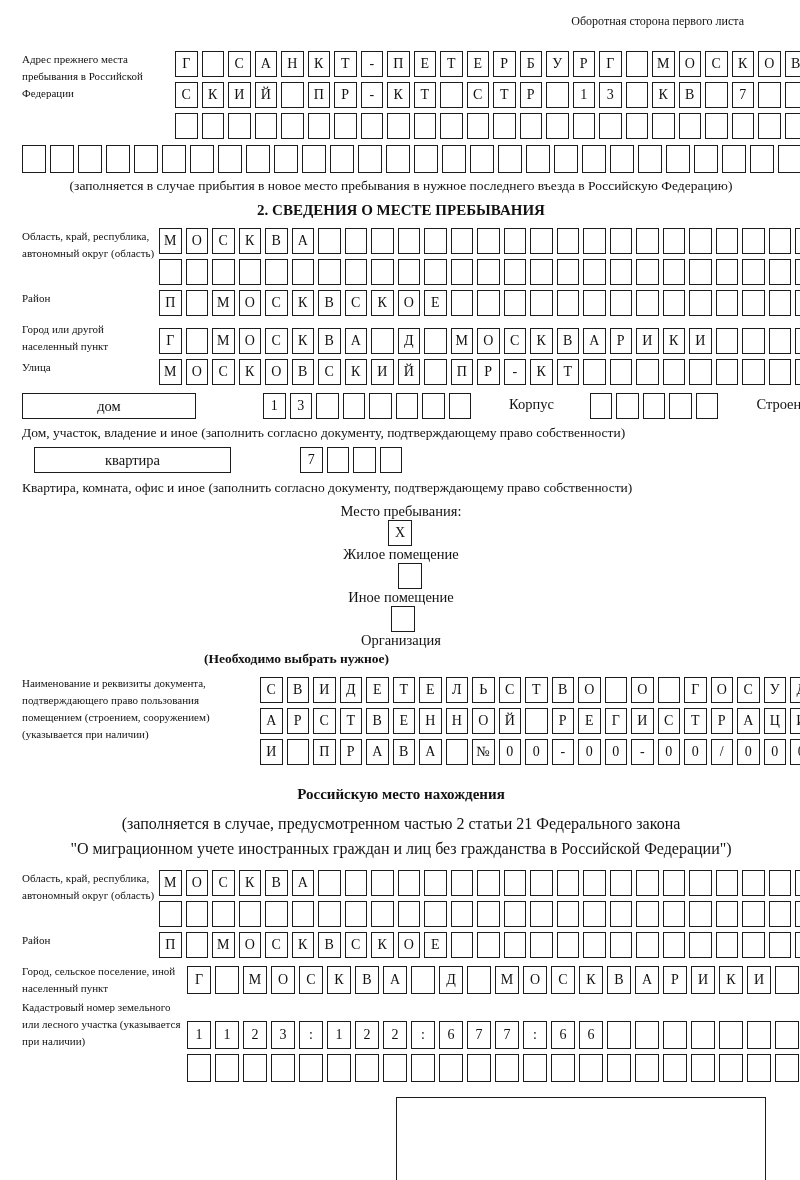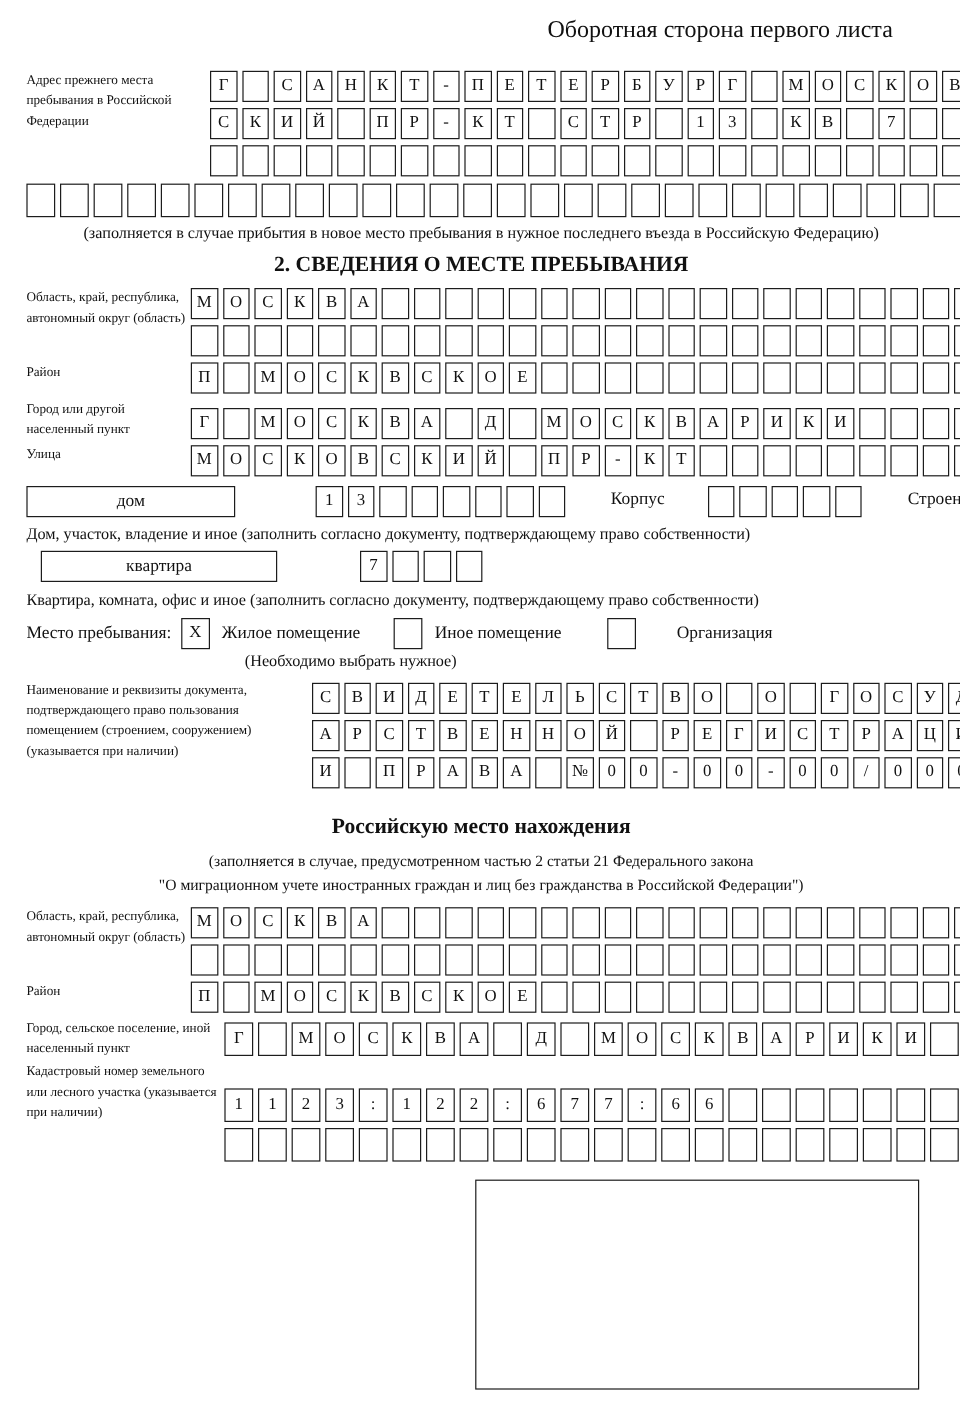--- a/index.html
+++ b/index.html
@@ -4,61 +4,61 @@
 <style>
   html,body{margin:0;padding:0;background:#ffffff;}
   body{
     width:800px;height:1180px;
     font-family:"Liberation Serif","DejaVu Serif",serif;
     color:#111;
     position:relative;
     overflow:hidden;
   }
   .page{padding:14px 20px 0 22px;}
-  .header-note{text-align:right;font-size:20px;padding-right:36px;margin-bottom:22px;}
+  .header-note{text-align:right;font-size:12px;padding-right:36px;margin-bottom:22px;}
 
   
   .cells{display:flex;gap:4px;margin-bottom:5px;}
   .cell{
     width:20.5px;height:24px;flex:0 0 auto;
     border:1.7px solid #1c1c1c;
     display:flex;align-items:center;justify-content:center;
     font-size:14px;line-height:1;
   }
   .cells.big .cell{width:22px;height:26px;}
 
   .block{display:flex;}
   .block .lbl{font-size:11px;line-height:1.55;flex:0 0 auto;}
   .rows{flex:1 1 auto;}
 
   .b1-lbl{width:153px;}
   .caption{font-size:13.5px;text-align:center;margin:3px 0 6px 0;}
-  .sec-title{font-size:18px;font-weight:bold;text-align:center;margin:8px 0 9px 0;}
+  .sec-title{font-size:15px;font-weight:bold;text-align:center;margin:8px 0 9px 0;}
 
   .lbl-region{width:137px;}
   .lbl-inline{width:137px;}
 
   .house-row{display:flex;align-items:flex-start;margin-top:3px;gap:28px;}
   .bigbox{
     border:1.7px solid #1c1c1c;height:24px;display:flex;align-items:center;justify-content:center;
     font-size:14.5px;flex:0 0 auto;
   }
   .inline-lbl{font-size:14.5px;padding:3px 8px 0 10px;flex:0 0 auto;}
 
-  .stay-row{display:flex;align-items:center;margin:7px 0 0 0;font-size:14.5px;}
+  .stay-row{display:flex;align-items:center;margin:7px 0 0 0;font-size:14.5px;flex-direction:column;}
   .checkbox{
     width:22px;height:24px;border:1.7px solid #1c1c1c;
     display:flex;align-items:center;justify-content:center;font-size:14px;
     margin:0 10px 0 8px;flex:0 0 auto;
   }
-  .stay-note{font-size:13.5px;margin:2px 0 8px 182px;}
+  .stay-note{font-size:13.5px;margin:2px 0 8px 182px;font-weight:bold;}
 
   .doc-lbl{width:238px;}
 
-  .fact-sub{font-size:13px;text-align:center;line-height:1.55;margin-bottom:8px;}
+  .fact-sub{font-size:16px;text-align:center;line-height:1.55;margin-bottom:8px;}
 
   .stamp-wrap{margin-top:10px;}
   .stamp-box{
     width:368px;height:173px;border:1.8px solid #1c1c1c;
     margin-left:374px;
   }
 </style>
 </head>
 <body>
 

